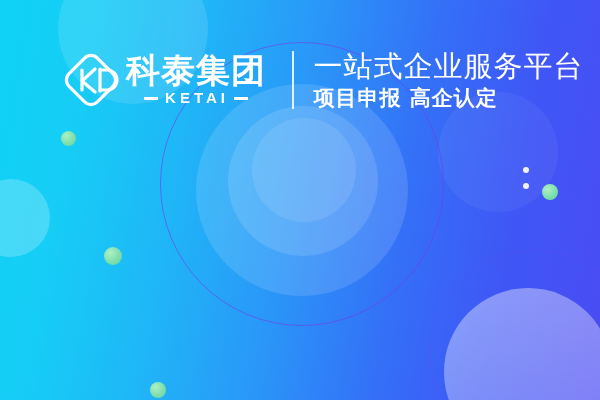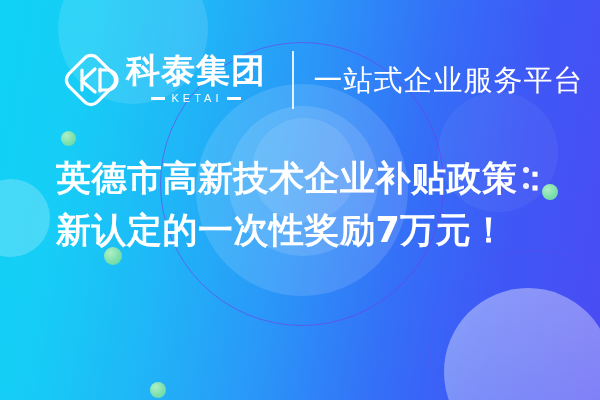--- a/index.html
+++ b/index.html
@@ -131,23 +131,23 @@
     display: flex;
     align-items: center;
     justify-content: center;
     margin-top: 2px;
   }
   .logo-en-rule {
     width: 14px; height: 3px;
     background: #ffffff;
   }
   .logo-en {
-    font-size: 11px;
+    font-size: 15px;
     line-height: 18px;
-    font-weight: normal;
+    font-weight: bold;
     color: #ffffff;
     letter-spacing: 4px;
     margin: 0 5px 0 7px;
     white-space: nowrap;
   }
   .divider {
     width: 1.5px;
     height: 58px;
     background: rgba(255,255,255,0.85);
     margin: 0 20px 0 18px;
@@ -231,22 +231,19 @@
         <span class="logo-en-rule"></span>
         <span class="logo-en">KETAI</span>
         <span class="logo-en-rule"></span>
       </div>
     </div>
 
     <div class="divider"></div>
 
     <div class="tagline">
       <div class="tagline-main">一站式企业服务平台</div>
+      <div class="tagline-sub">项目申报 高企认定</div>
     </div>
 
   </div>
 
-  <div class="headline">
-    <div class="headline-line">英德市高新技术企业补贴政策：</div>
-    <div class="headline-line">新认定的一次性奖励7万元！</div>
-  </div>
 
 </div>
 
 </body></html>

